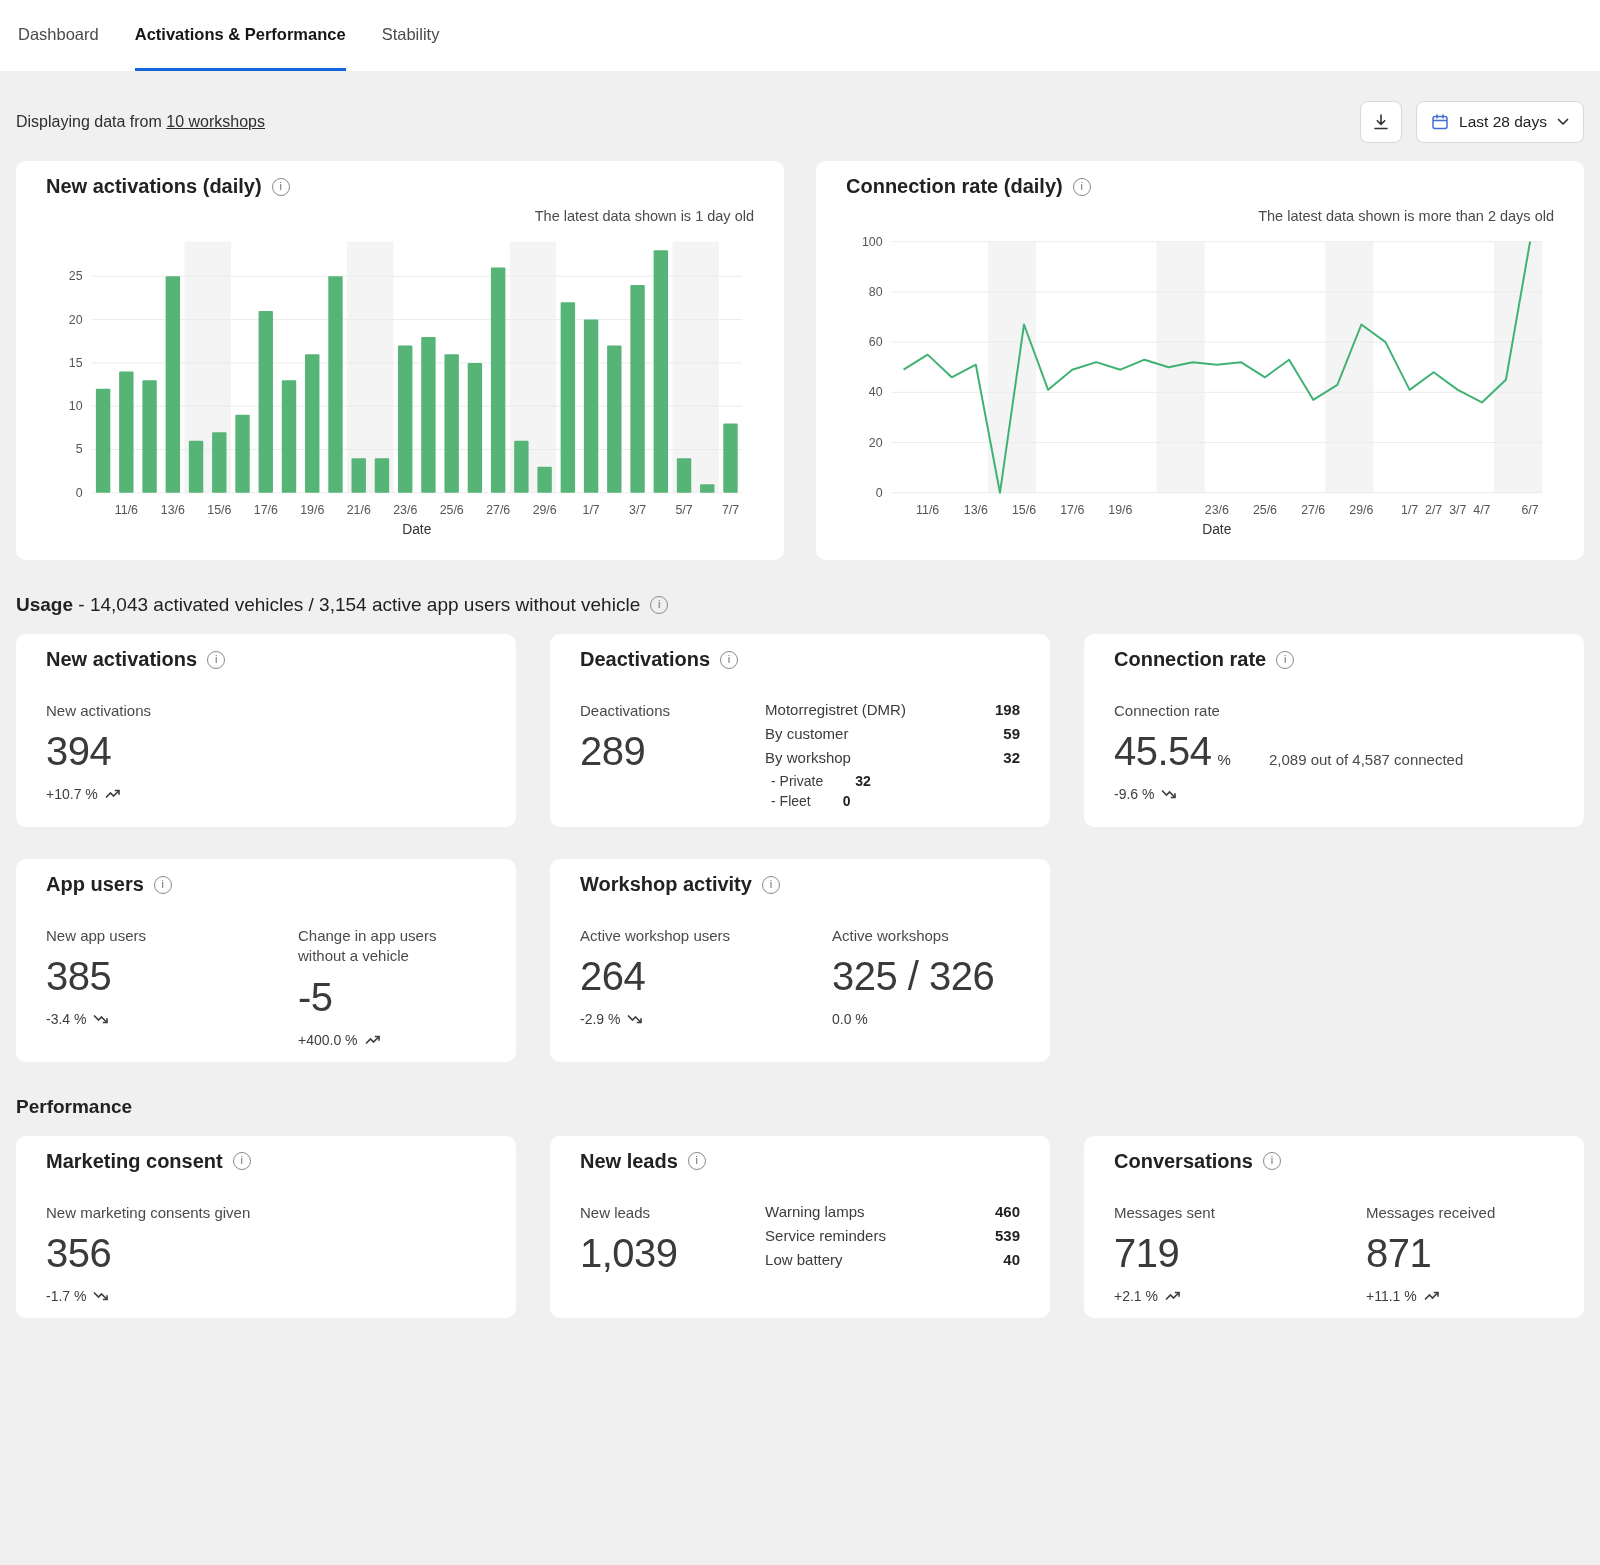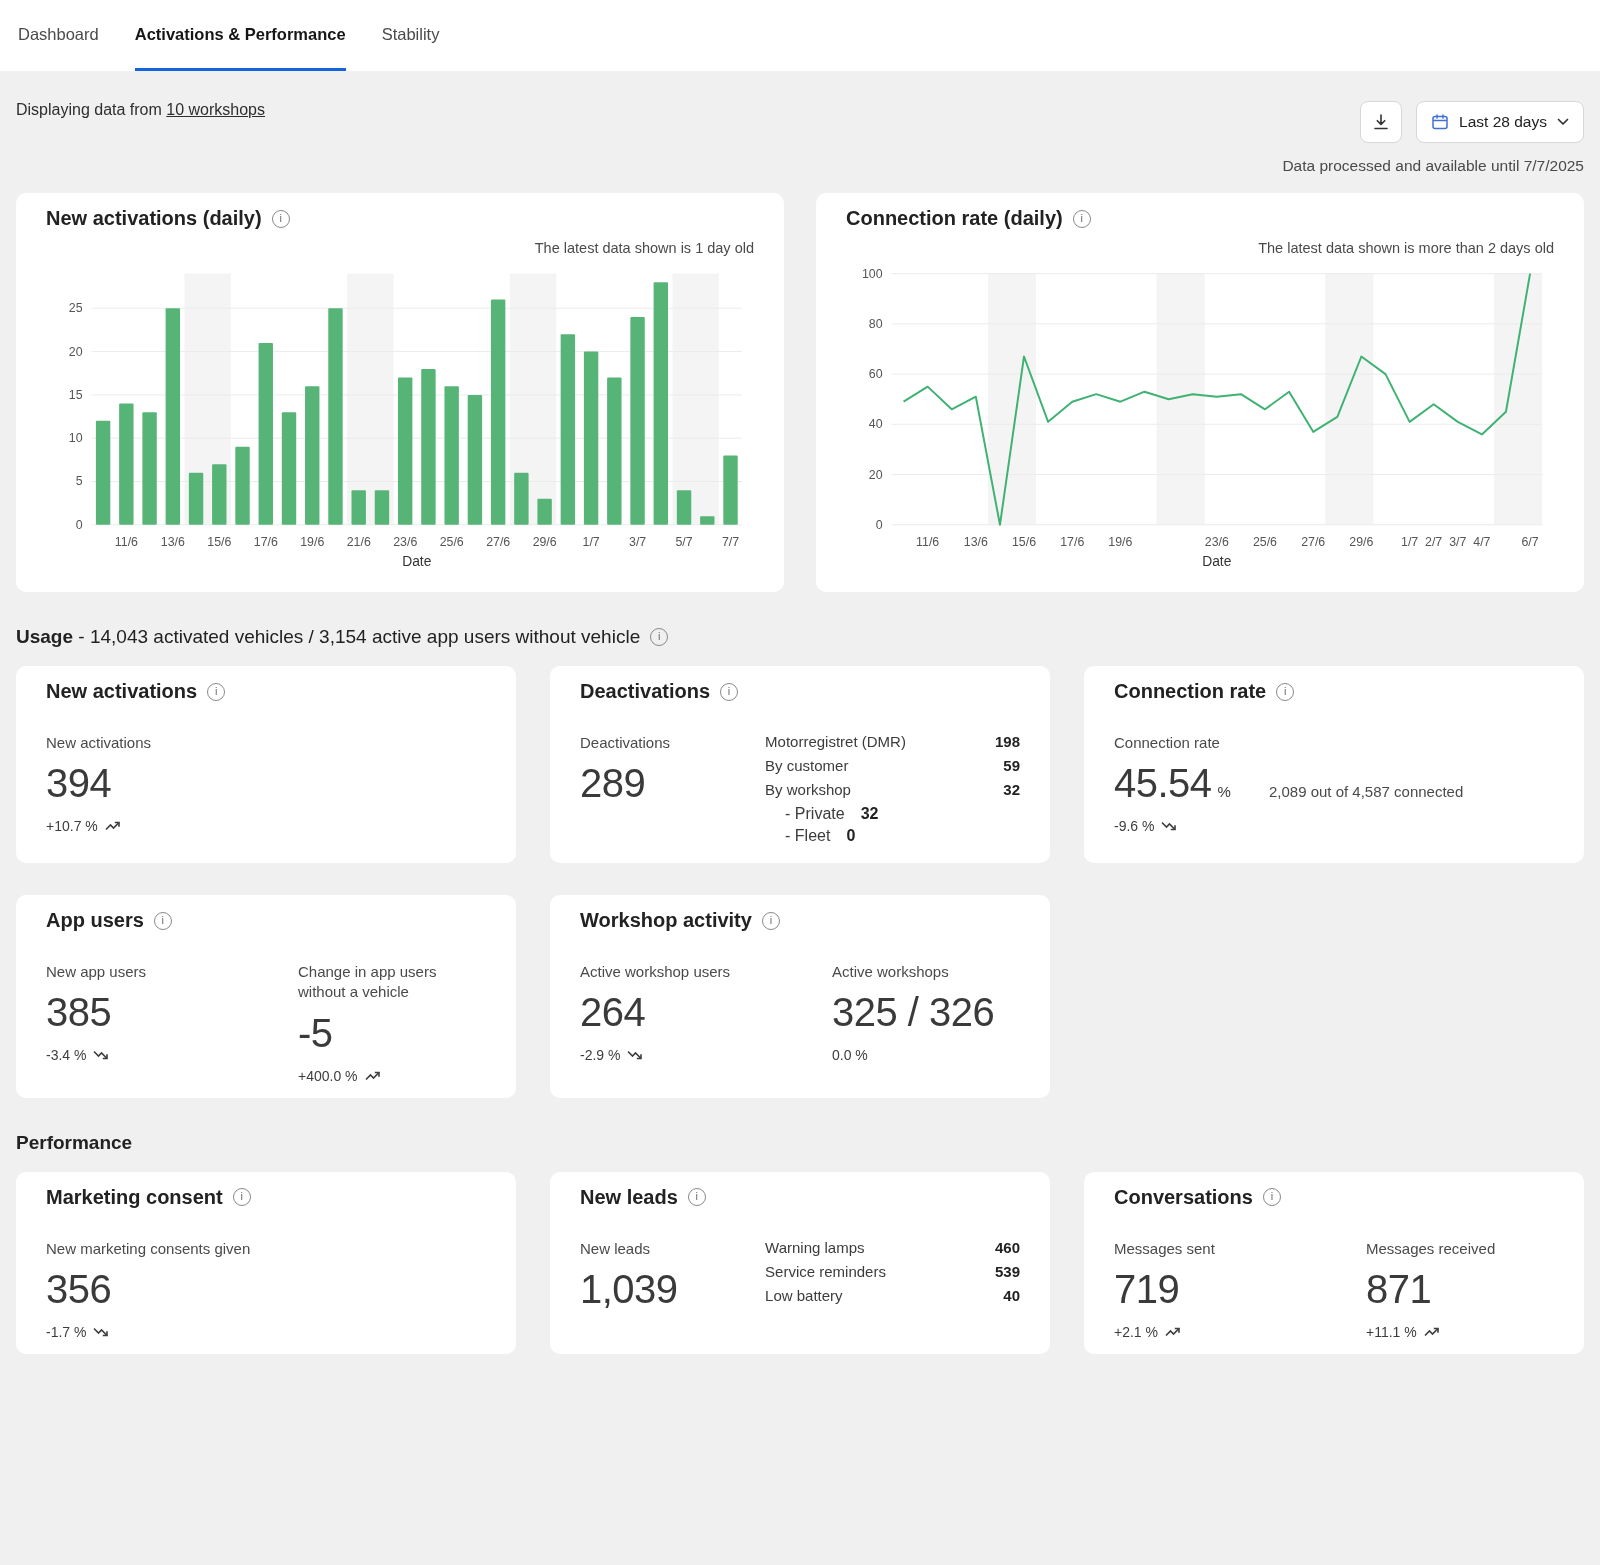--- a/index.html
+++ b/index.html
@@ -7,21 +7,21 @@
   body{width:1600px}
 
   
   .topnav{background:#fff;display:flex;gap:36px;padding:0 18px;height:71px;align-items:stretch}
   .tab{display:flex;align-items:center;font-size:16.5px;color:#4a4a4a;border-bottom:3px solid transparent;cursor:pointer;padding-top:1px}
   .tab.active{color:#161616;font-weight:700;border-bottom-color:#1664d9}
 
   main{padding:0 16px 48px}
 
   
-  .toolbar{display:flex;justify-content:space-between;align-items:flex-start;margin-top:30px}
+  .toolbar{display:flex;justify-content:space-between;align-items:center;margin-top:30px}
   .displaying{font-size:16px;color:#2e2e2e}
   .displaying a{color:#2e2e2e;text-decoration:underline;cursor:pointer}
   .toolbar-right{display:flex;gap:14px;align-items:center}
   .icon-btn{width:42px;height:42px;border:1px solid #d8d8d8;border-radius:8px;background:#fff;display:flex;align-items:center;justify-content:center;cursor:pointer}
   .date-pill{display:flex;align-items:center;gap:10px;border:1px solid #d8d8d8;border-radius:8px;background:#fff;padding:15px 14px;height:42px;font-size:15.5px;color:#222;cursor:pointer}
   .processed{-text-align:right;text-align:right;color:#4a4a4a;font-size:15.5px;margin-top:14px}
 
   
   .card{background:#fff;border-radius:10px;padding:14px 30px}
   .charts{display:grid;grid-template-columns:1fr 1fr;gap:32px;margin-top:18px}
@@ -44,21 +44,21 @@
   .change{display:flex;gap:7px;align-items:center;font-size:14px;color:#3d3d3d;margin-top:12px}
   .trend .up-icon,.trend .down-icon{display:none}
   .trend.trend-up .up-icon{display:inline-block}
   .trend.trend-down .down-icon{display:inline-block}
   .cols{display:flex;gap:64px}
   .cols>div{flex:1;min-width:0}
 
   .kv-list{flex:1.35}
   .kv{display:flex;justify-content:space-between;font-size:15px;margin-bottom:7px;color:#3c3c3c}
   .kv .v{font-weight:700;color:#222}
-  .kv-sub{display:flex;gap:16px;font-size:16px;margin:2px 0 4px 20px;color:#3c3c3c}
+  .kv-sub{display:flex;gap:32px;font-size:14px;margin:2px 0 4px 6px;color:#3c3c3c}
   .kv-sub .v{font-weight:700;color:#222}
 
   .deact-flex,.leads-flex{display:flex;gap:34px}
   .deact-left{flex:.8}
 
   .conn-row{display:flex;align-items:baseline;gap:6px;margin-top:8px}
   .conn-row .big{margin-top:0}
   .unit{font-size:15px;color:#3a3a3a}
   .conn-detail{font-size:15px;color:#4a4a4a;margin-left:32px}
 </style>
@@ -97,21 +97,20 @@
             <path d="M2 7.5h14" stroke="#4271d6" stroke-width="1.5"></path>
             <path d="M6 2v3M12 2v3" stroke="#4271d6" stroke-width="1.5" stroke-linecap="round"></path>
           </svg>
         <span>Last 28 days</span>
         <svg viewBox="0 0 12 8" width="12" height="8">
             <path d="M1.5 1.5 6 6l4.5-4.5" fill="none" stroke="#333" stroke-width="1.7" stroke-linecap="round" stroke-linejoin="round"></path>
           </svg>
       </div>
     </div>
   </div>
-  <div class="processed">Data processed and available until 7/7/2025</div>
 
   <section class="charts">
     <div class="card">
       <div class="chart-title-row">
         <h2>New activations (daily)</h2>
         <span class="info">i</span>
       </div>
       <div class="staleness">The latest data shown is 1 day old</div>
       <svg id="chart-activations" viewBox="0 0 716 312" width="100%" height="312">
           <rect x="140" y="10" width="47" height="254" fill="#f4f4f4"></rect>

